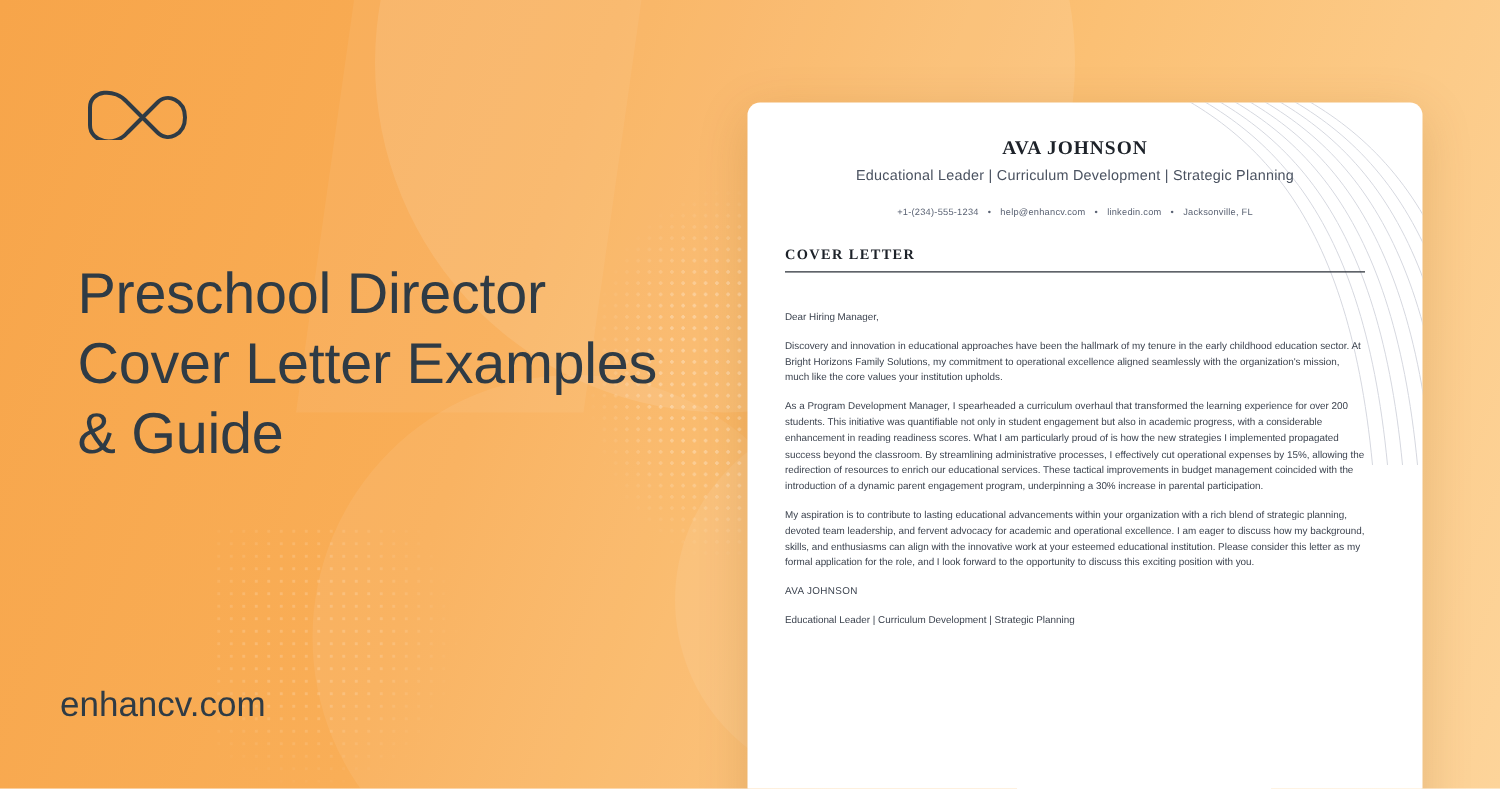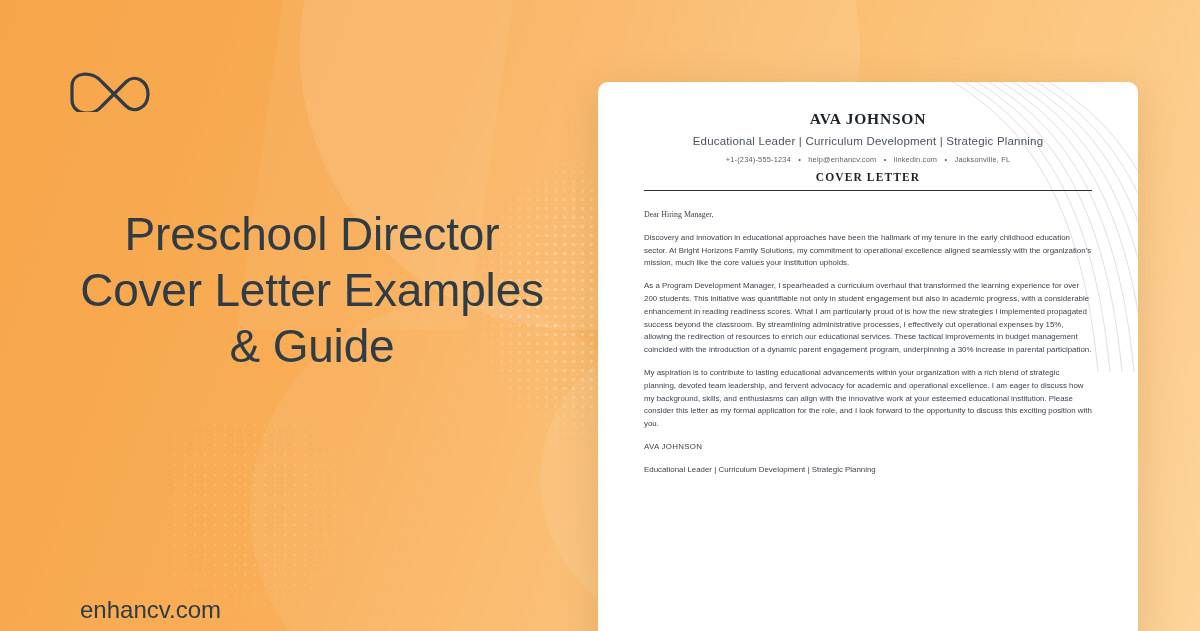--- a/index.html
+++ b/index.html
@@ -73,28 +73,26 @@
   }
   .headline {
     position: absolute;
     left: 62px; top: 206px;
     width: 500px;
     font-size: 46px;
     line-height: 1.22;
     font-weight: 400;
     color: #2f3b45;
     letter-spacing: -0.2px;
-    text-align: center;
   }
   .site {
     position: absolute;
-    left: 80px; top: 548px;
-    font-size: 24px;
+    left: 48px; top: 548px;
+    font-size: 28px;
     color: #2f3b45;
-    margin-top: 48px;
   }
 
   
   .doc-wrap {
     position: absolute;
     left: 598px; top: 82px;
     width: 540px;
     height: 620px;
     background: #ffffff;
     border-radius: 10px 10px 0 0;
@@ -103,21 +101,21 @@
   }
   .doc-lines {
     position: absolute;
     right: -30px; top: -10px;
     width: 320px; height: 300px;
     opacity: 0.9;
     pointer-events: none;
   }
   .doc-inner {
     position: relative;
-    padding: 28px 46px 0 46px;
+    padding: 28px 46px 0 30px;
     color: #2b3038;
   }
   .cv-name {
     text-align: center;
     font-size: 15.5px;
     font-weight: bold;
     letter-spacing: 0.8px;
     color: #1d2229;
     font-family: "Liberation Serif", serif;
   }
@@ -125,46 +123,46 @@
     text-align: center;
     font-size: 11.5px;
     color: #4a5260;
     margin-top: 7px;
     letter-spacing: 0.2px;
   }
   .cv-contact {
     text-align: center;
     font-size: 7.4px;
     color: #596172;
-    margin-top: 8px;
+    margin-top: 18px;
     letter-spacing: 0.2px;
   }
   .cv-contact .sep { margin: 0 5px; }
   .cv-title {
-    text-align: center;
+    text-align: left;
     font-size: 11.5px;
     font-weight: bold;
     letter-spacing: 1.1px;
     color: #1d2229;
-    margin-top: 7px;
+    margin-top: 24px;
     font-family: "Liberation Serif", serif;
   }
   .rule {
     height: 1px;
     background: #2b3038;
     margin-top: 7px;
   }
   .body p {
     font-size: 7.9px;
     line-height: 1.62;
     color: #3c434f;
     margin-top: 10px;
     text-align: left;
   }
-  .body p.first { margin-top: 18px; font-family: Liberation Serif, serif; }
+  .body p.first { margin-top: 30px; }
   .sign { margin-top: 16px; }
   .signer { margin-top: 14px; letter-spacing: 0.3px; }
   .signer-role { margin-top: 14px; }
 </style>
 </head>
 <body>
 
 <div class="page">
 
   <div class="blob blob-a"></div>

